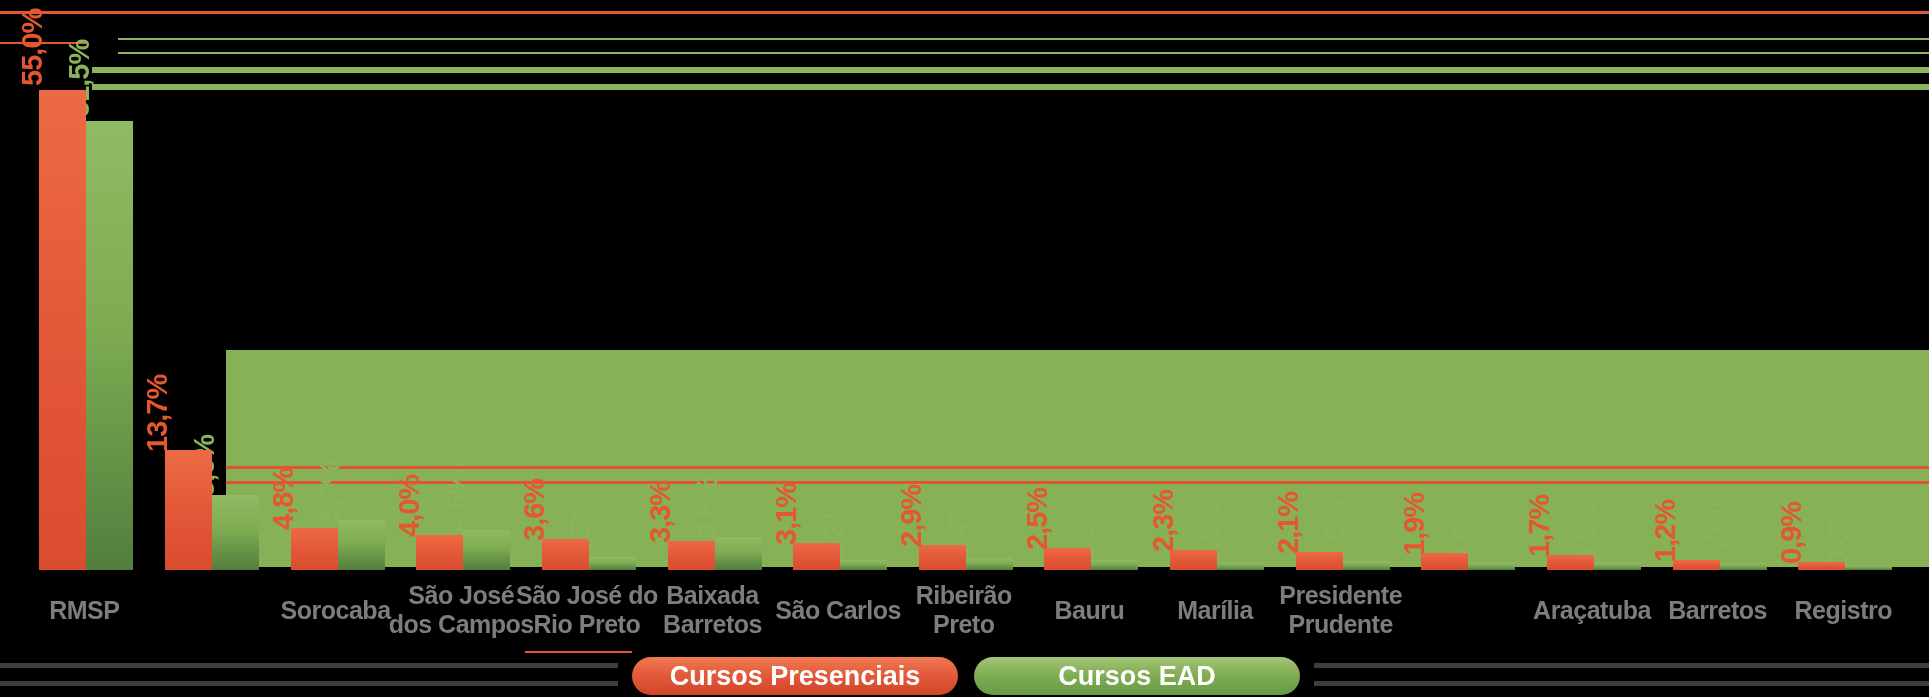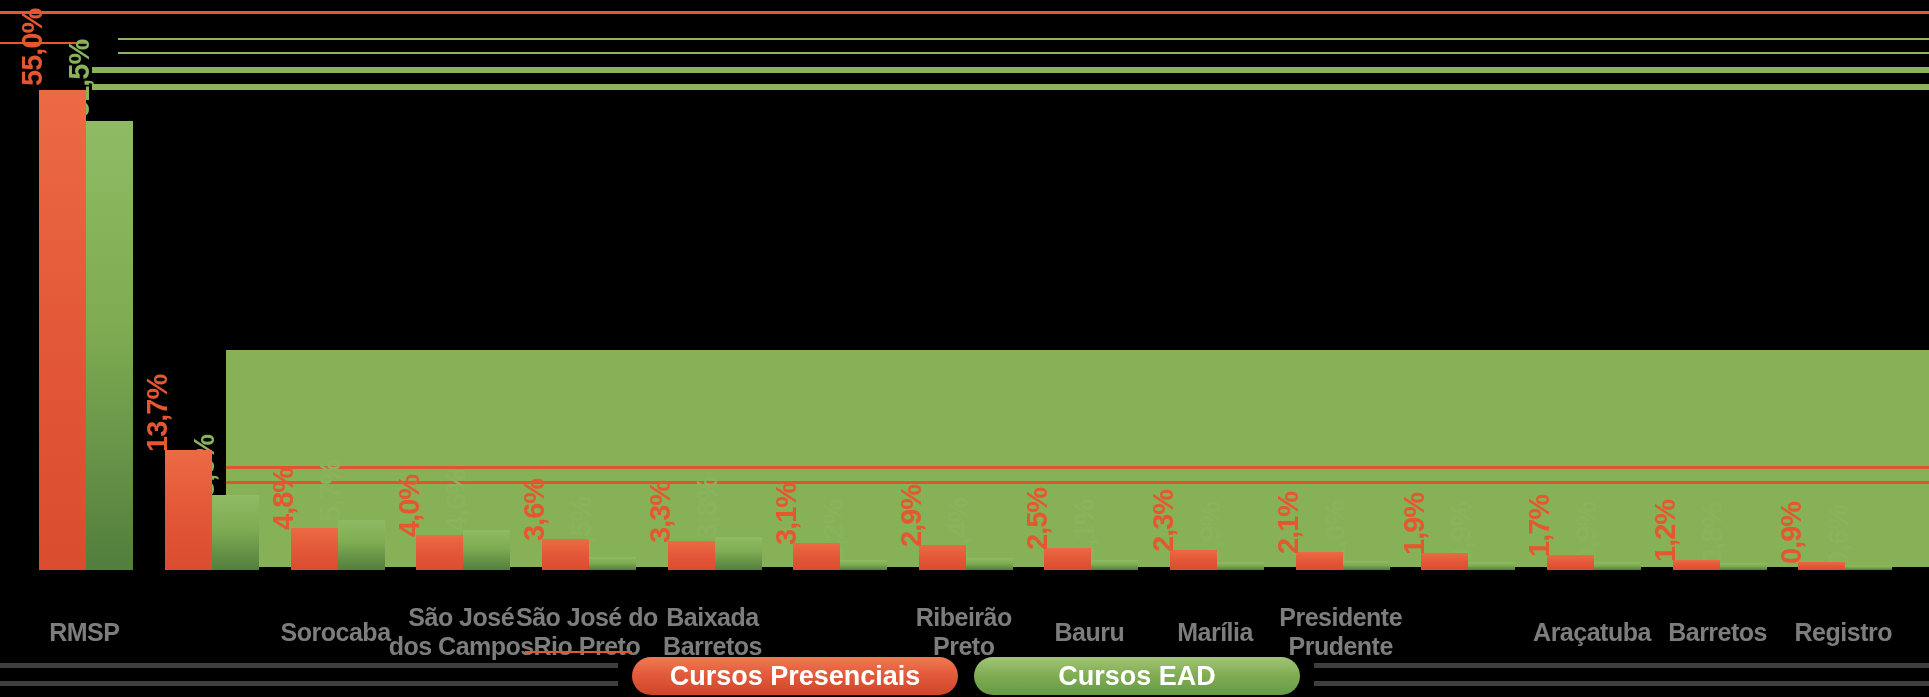--- a/index.html
+++ b/index.html
@@ -26,21 +26,21 @@
 
   .vlabel { position:absolute; transform:rotate(-90deg); transform-origin:left bottom;
             font-weight:bold; font-size:29px; letter-spacing:-1px; white-space:nowrap;
             width:120px; height:30px; line-height:30px; }
   .vlabel.orange { color:#e4572f; z-index:5; }
   .vlabel.green  { color:#8ab35c; z-index:3; }
 
   .groups { position:absolute; left:0; top:0; width:1929px; height:570px; }
   .group  { position:absolute; top:0; height:570px; }
 
-  .cats { position:absolute; left:0; top:600px; width:1929px; height:66px; }
+  .cats { position:absolute; left:0; top:578px; width:1929px; height:66px; }
   .cat  { position:absolute; top:0; height:64px; display:flex; flex-direction:column;
           justify-content:center; align-items:center;
           color:#7d7d7d; font-weight:bold; font-size:25px; line-height:29px;
           text-align:center; letter-spacing:-0.5px; }
 
   .legend { position:absolute; left:0; top:645px; width:1667px; height:52px; }
   .legend .dline { position:absolute; height:5px; background:#3e3e3e; }
   .dline.l1 { left:0; top:18px; width:618px; }
   .dline.l2 { left:0; top:36px; width:618px; }
   .dline.r1 { left:1314px; top:18px; width:615px; }
@@ -174,20 +174,23 @@
         <div>Rio Preto</div>
       </div>
       <div class="cat" style="left: 371.22px; width: 180px;">
         <div>São José</div>
         <div>dos Campos</div>
       </div>
       <div class="cat" style="left: 622.5px; width: 180px;">
         <div>Baixada</div>
         <div>Barretos</div>
       </div>
+      <div class="cat" style="left: 748.14px; width: 180px;">
+        <div>São Carlos</div>
+      </div>
       <div class="cat" style="left: 873.78px; width: 180px;">
         <div>Ribeirão</div>
         <div>Preto</div>
       </div>
       <div class="cat" style="left: 999.42px; width: 180px;">
         <div>Bauru</div>
       </div>
       <div class="cat" style="left: 1125.06px; width: 180px;">
         <div>Marília</div>
       </div>

